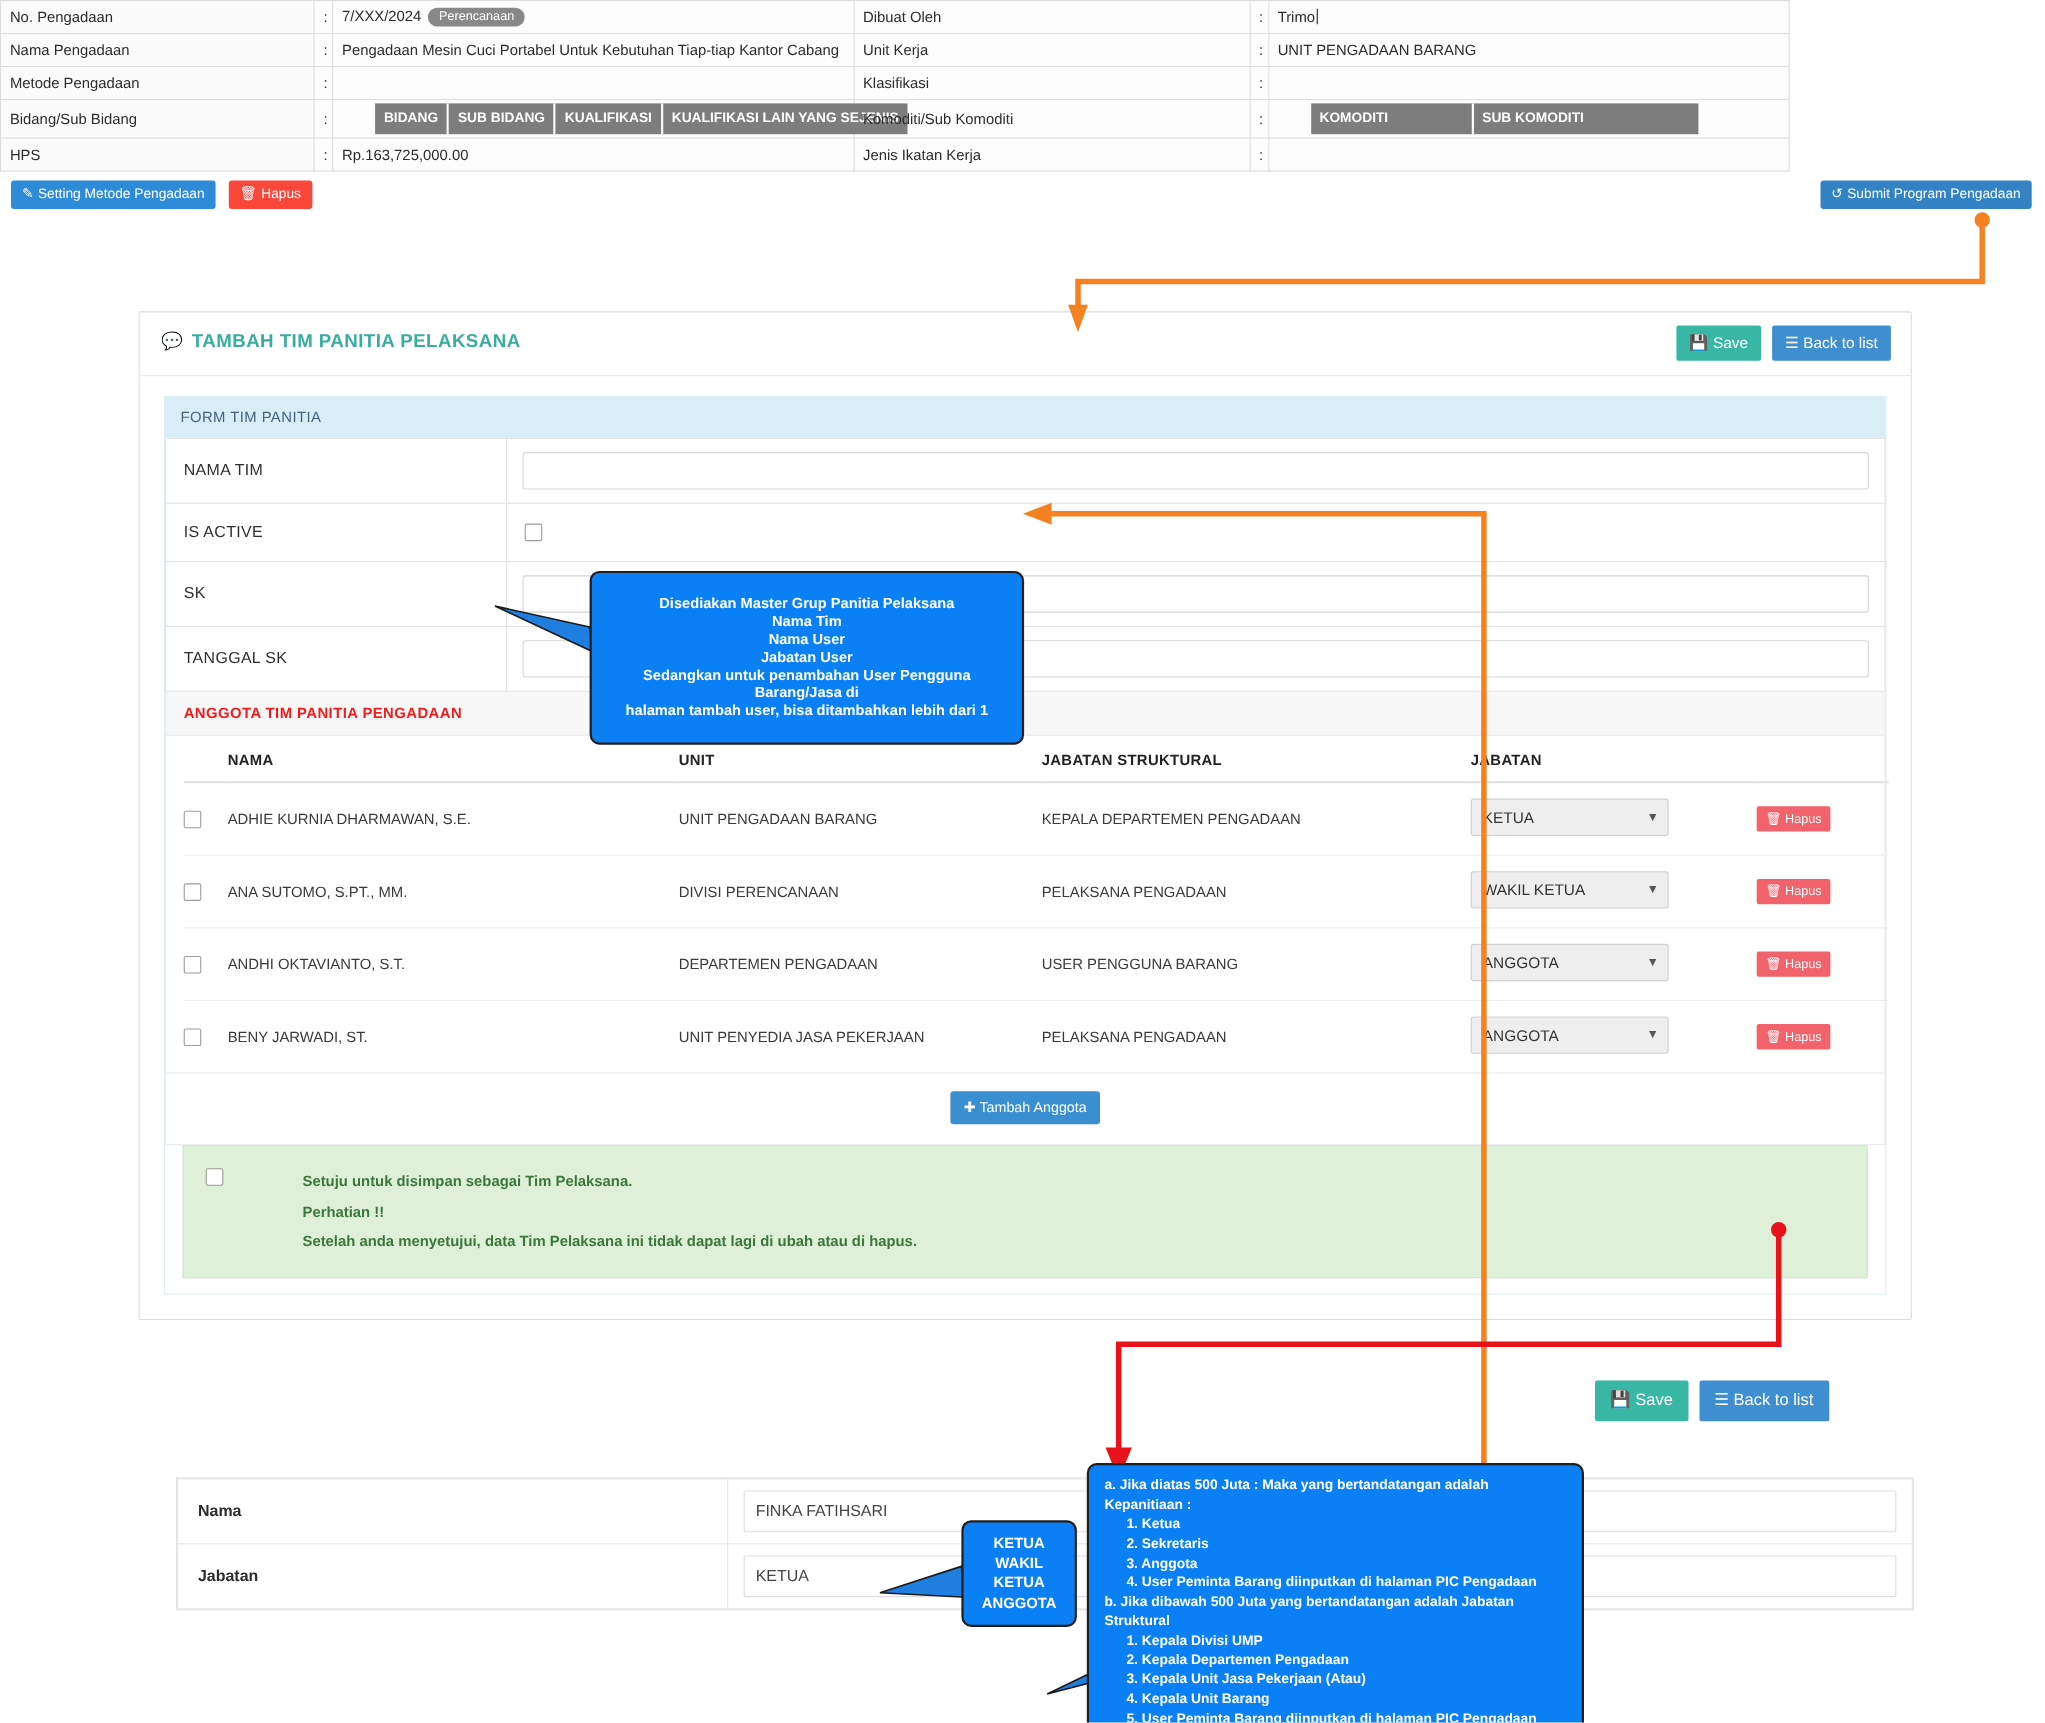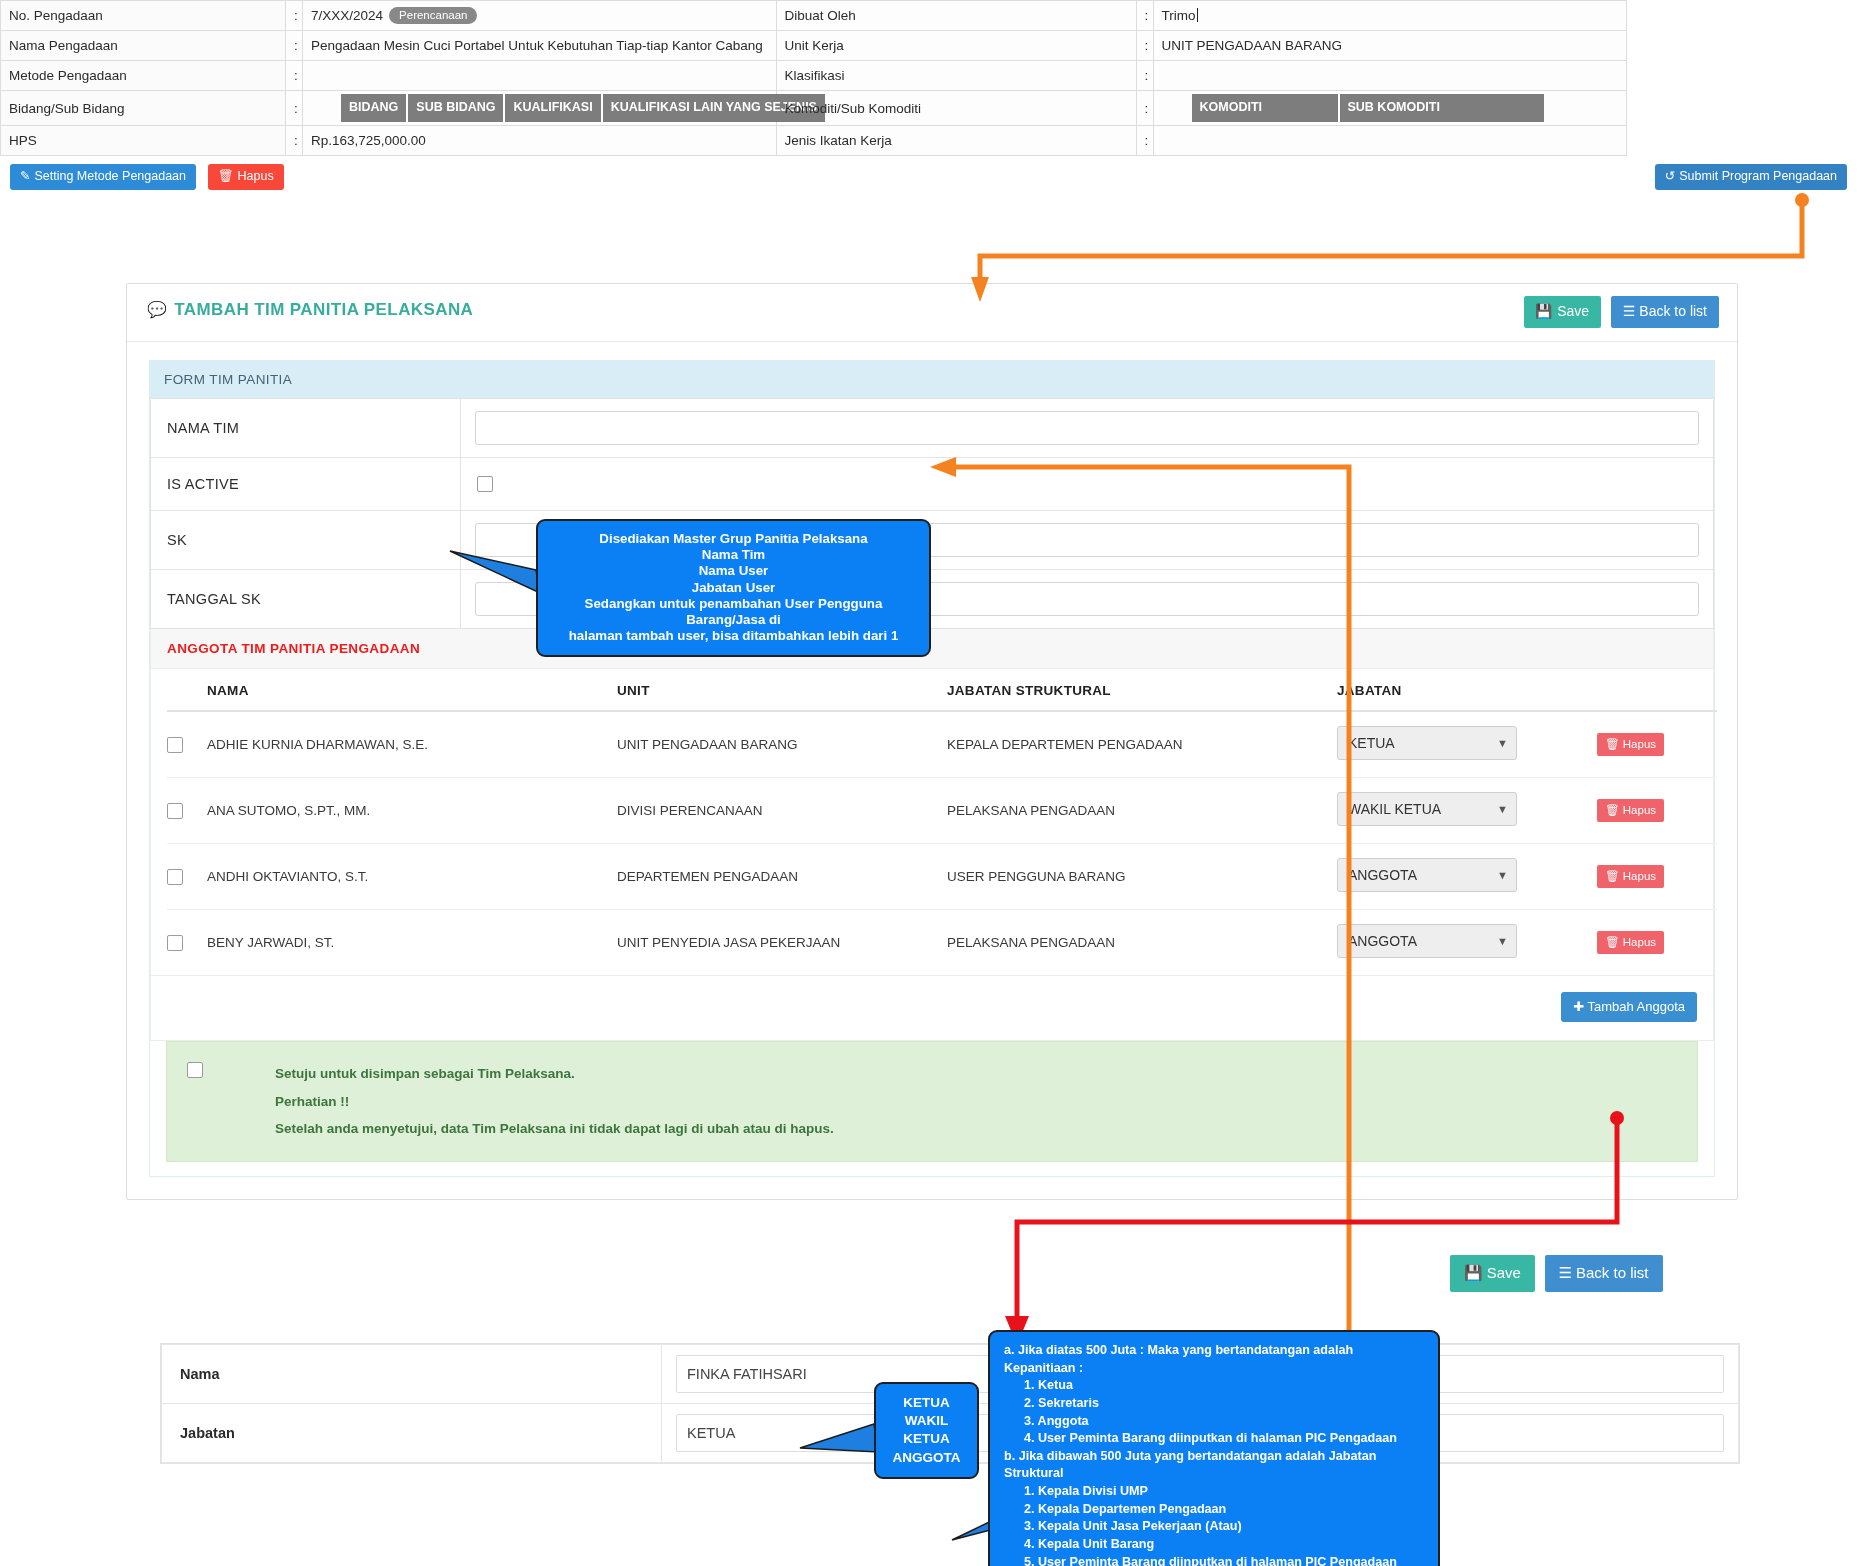--- a/index.html
+++ b/index.html
@@ -239,21 +239,21 @@
     background:#f0636b;
     color:#fff;
     font-size:11.5px;
     padding:4px 8px 5px 8px;
     border-radius:2px;
     display:inline-block;
     cursor:pointer;
     white-space:nowrap;
   }
 
-  .add-row { padding:16px 16px 18px 16px; border:1px solid #ececec; border-top:none; text-align:right; position:relative;}
+  .add-row { padding:16px 16px 18px 16px; border:1px solid #ececec; border-top:none; text-align:center; position:relative;}
   .btn-add { background:#3a8fd0; color:#fff; font-size:13px; padding:7px 12px 8px 12px; border-radius:3px; display:inline-block; cursor:pointer;}
 
   .agree-box {
     margin:0 16px 14px 16px;
     background:#dff0d8;
     border:1px solid #d2e7c5;
     padding:18px 20px 18px 20px;
     display:flex;
     align-items:flex-start;
   }
@@ -289,21 +289,21 @@
     position:absolute;
     background:#0b80f5;
     border:2px solid #1f1f1f;
     border-radius:9px;
     color:#ffffff;
     font-weight:bold;
     z-index:60;
   }
   #callout-master {
     left:536px; top:519px; width:395px;
-    padding:10px 12px;
+    padding:20px 12px;
     text-align:center;
     font-size:13.3px;
     line-height:1.22;
   }
   #callout-jabatan {
     left:874px; top:1382px; width:105px;
     padding:10px 6px;
     text-align:center;
     font-size:13.5px;
     line-height:1.35;

